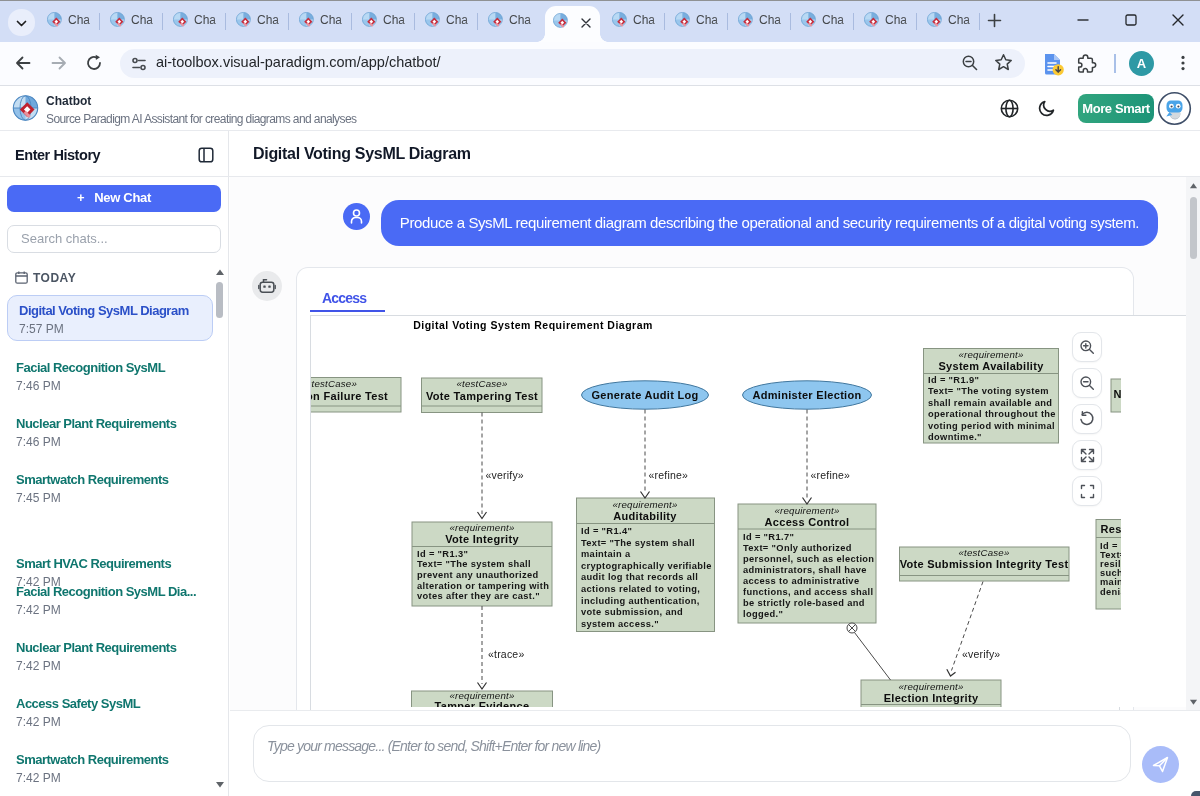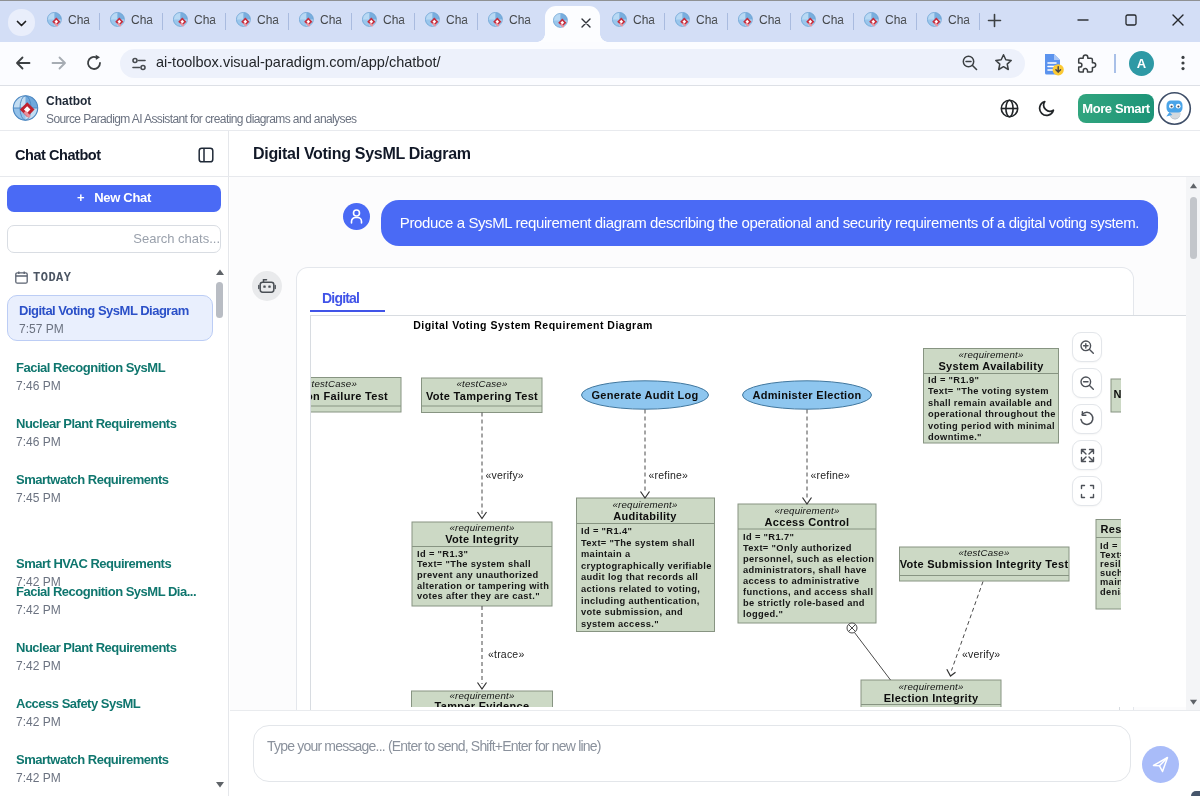--- a/index.html
+++ b/index.html
@@ -28,22 +28,22 @@
 
 #appheader { left:0; top:86px; width:1200px; height:45px; background:#fff; border-bottom:1px solid #e8eaee; }
 #apptitle { left:46px; top:94px; font-size:12px; font-weight:bold; color:#1f2937; }
 #appsub { left:46px; top:112px; font-size:12px; letter-spacing:-0.6px; color:#6b7280; }
 #moreapps { left:1078px; top:94px; width:76px; height:29px; border-radius:8px; background:linear-gradient(90deg,#31a57e,#1d9478); color:#fff; font-size:13px; letter-spacing:-0.4px; font-weight:bold; text-align:center; line-height:29px; }
 
 #sidebar { left:0; top:131px; width:229px; height:665px; background:#fff; border-right:1px solid #e5e7eb; }
 #chathist { left:15px; top:147px; font-size:14.5px; letter-spacing:-0.45px; font-weight:bold; color:#111827; }
 #sbdiv { left:0; top:176px; width:1200px; height:1px; background:#e7e9ed; }
 #newchat { left:7px; top:185px; width:214px; height:27px; border-radius:7px; background:#4a6af5; color:#fff; font-size:13px; letter-spacing:-0.3px; font-weight:bold; text-align:center; line-height:26px; }
-#searchbox { left:7px; top:225px; width:214px; height:28px; border-radius:7px; border:1px solid #d9dde3; background:#fff; font-size:13px; color:#9aa1ac; line-height:26px; padding-left:13px;text-align:right; }
-#todayrow { left:16px; top:271px; font-size:12px; font-weight:bold; letter-spacing:0.5px; color:#4b5563;font-family:Liberation Mono, monospace; }
+#searchbox { left:7px; top:225px; width:214px; height:28px; border-radius:7px; border:1px solid #d9dde3; background:#fff; font-size:13px; color:#9aa1ac; line-height:26px; padding-left:13px; }
+#todayrow { left:16px; top:271px; font-size:12px; font-weight:bold; letter-spacing:0.5px; color:#4b5563; }
 .chatitem { left:7px; width:206px; }
 .chatitem .t { font-size:13px; letter-spacing:-0.5px; font-weight:bold; color:#0f766e; white-space:nowrap; overflow:hidden; }
 .chatitem .m { font-size:12px; color:#6b7280; margin-top:4px; }
 #selitem { left:7px; top:295px; width:206px; height:46px; background:#e9effd; border:1px solid #bccdf5; border-radius:10px; }
 
 #maintitle { left:253px; top:145px; font-size:16px; letter-spacing:-0.3px; font-weight:bold; color:#111827; }
 #mtdiv { left:230px; top:176px; width:970px; height:1px; background:#e7e9ed; }
 #chatarea { left:230px; top:177px; width:956px; height:533px; background:#fcfcfd; overflow:hidden; }
 #uavatar { left:343px; top:203px; width:27px; height:27px; border-radius:50%; background:#4a6af5; }
 #ububble { left:381px; top:200px; width:777px; height:46px; border-radius:18px; background:#4a6af5; color:#fff; font-size:15px; letter-spacing:-0.4px; line-height:46px; text-align:center; }
@@ -51,21 +51,21 @@
 #card { left:296px; top:267px; width:838px; height:443px; background:#fff; border:1px solid #e4e7ec; border-radius:12px 12px 0 0; border-bottom:none; }
 #tabDiagram { left:322px; top:290px; font-size:14px; letter-spacing:-0.8px; font-weight:bold; color:#4154e8; }
 #tabPlant { left:401px; top:290px; font-size:14px; letter-spacing:-0.8px; color:#c2410c;margin-top:30px; }
 #tabunderline { left:310px; top:310px; width:75px; height:2px; background:#4154e8; }
 #dvp { left:310px; top:315px; width:926px; height:392px; border:1px solid #d8dce1; border-bottom:none; background:#fff; overflow:hidden; }
 
 .zbtn { left:1072px; width:30px; height:30px; background:#fff; border:1px solid #e3e6ea; border-radius:9px; box-shadow:0 1px 2px rgba(0,0,0,0.04); }
 
 #inputarea { left:230px; top:710px; width:970px; height:86px; background:#fff; border-top:1px solid #e9ebee; }
 #inputbox { left:253px; top:725px; width:878px; height:57px; border:1px solid #e3e6ea; border-radius:16px; background:#fff; }
-#placeholder { left:267px; top:738px; font-size:14px; letter-spacing:-0.8px; color:#8a919c; }
+#placeholder { left:267px; top:738px; font-size:14px; letter-spacing:-0.8px; color:#8a919c;font-style:italic; }
 #sendbtn { left:1142px; top:746px; width:37px; height:37px; border-radius:50%; background:#a9bcf9; }
 
 #mscroll { left:1186px; top:177px; width:14px; height:533px; background:#f4f5f7; }
 #mthumb { left:1190px; top:197px; width:7px; height:62px; border-radius:4px; background:#c3c6cb; }
 #corner { left:1191px; top:791px; width:9px; height:5px; background:#46566b; border-radius:6px 0 0 0; }
 </style>
 </head>
 <body>
 <div id="tabbar" class="abs"></div>
 <div id="chevbtn" class="abs">
@@ -294,21 +294,21 @@
 <path d="M12.5 21 l-3.2 4.6 6-1.6 z" fill="#4aa4e8"></path>
 <circle cx="14.4" cy="15.2" r="2.4" fill="#fff"></circle>
     <circle cx="21.2" cy="15.2" r="2.4" fill="#fff"></circle>
 <circle cx="14.6" cy="15.5" r="1.05" fill="#3c4450"></circle>
     <circle cx="21.4" cy="15.5" r="1.05" fill="#3c4450"></circle>
 </svg>
 <div id="apptitle" class="abs">Chatbot</div>
 <div id="appsub" class="abs">Source Paradigm AI Assistant for creating diagrams and analyses</div>
 <div id="moreapps" class="abs">More Smart</div>
 <div id="sidebar" class="abs"></div>
-<div id="chathist" class="abs">Chat Chatbot</div>
+<div id="chathist" class="abs">Enter History</div>
 <div id="sbdiv" class="abs"></div>
 <div id="newchat" class="abs">+&nbsp;&nbsp;&nbsp;New Chat</div>
 <div id="searchbox" class="abs">Search chats...</div>
 <svg class="abs" style="left:198px;top:147px" width="16" height="16" viewBox="0 0 16 16">
     <rect x="1.2" y="1.2" width="13.6" height="13.6" rx="2.6" fill="none" stroke="#1f2937" stroke-width="1.5"></rect>
     <path d="M6 1.2 V14.8" stroke="#1f2937" stroke-width="1.5"></path>
   </svg>
 <svg class="abs" style="left:15px;top:271px" width="13" height="13" viewBox="0 0 13 13">
     <rect x="0.8" y="1.8" width="11.4" height="10.4" rx="1.5" fill="none" stroke="#5a6270" stroke-width="1.3"></rect>
     <path d="M0.8 5 H12.2 M3.8 0.5 V3 M9.2 0.5 V3" stroke="#5a6270" stroke-width="1.3"></path>
@@ -371,21 +371,21 @@
 <div id="card" class="abs"></div>
 <div id="bavatar" class="abs">
     <svg style="position:absolute;left:6px;top:7px" width="18" height="16" viewBox="0 0 18 16">
       <rect x="2.2" y="4.2" width="13.6" height="10" rx="2.4" fill="none" stroke="#4a4f55" stroke-width="1.5"></rect>
       <path d="M5.5 4 V1.8 h3" fill="none" stroke="#4a4f55" stroke-width="1.5" stroke-linecap="round"></path>
       <rect x="5.3" y="7.4" width="2.4" height="2.4" rx="0.6" fill="#4a4f55"></rect>
       <rect x="10.3" y="7.4" width="2.4" height="2.4" rx="0.6" fill="#4a4f55"></rect>
       <path d="M0.8 7.5 v3 M17.2 7.5 v3" stroke="#4a4f55" stroke-width="1.4" stroke-linecap="round"></path>
     </svg>
   </div>
-<div id="tabDiagram" class="abs">Digital</div>
+<div id="tabDiagram" class="abs">Access</div>
 <div id="tabPlant" class="abs">PlantUML Source</div>
 <div id="tabunderline" class="abs"></div>
 <div class="abs" style="left:310px;top:707px;width:1px;height:3px;background:#d8dce1"></div>
 <div class="abs" style="left:1119px;top:707px;width:1px;height:3px;background:#d8dce1"></div>
 <div id="dvp" class="abs">
 <svg width="810" height="395" viewBox="310 315 810 395" font-family="Liberation Sans, sans-serif">
 <style>
 .bx { fill:#ccd9c5; stroke:#879482; stroke-width:1; }
 .el { fill:#8ec6ef; stroke:#41779e; stroke-width:1; }
 .t1 { font-size:9.7px; font-style:italic; letter-spacing:0.2px; fill:#131313; }

